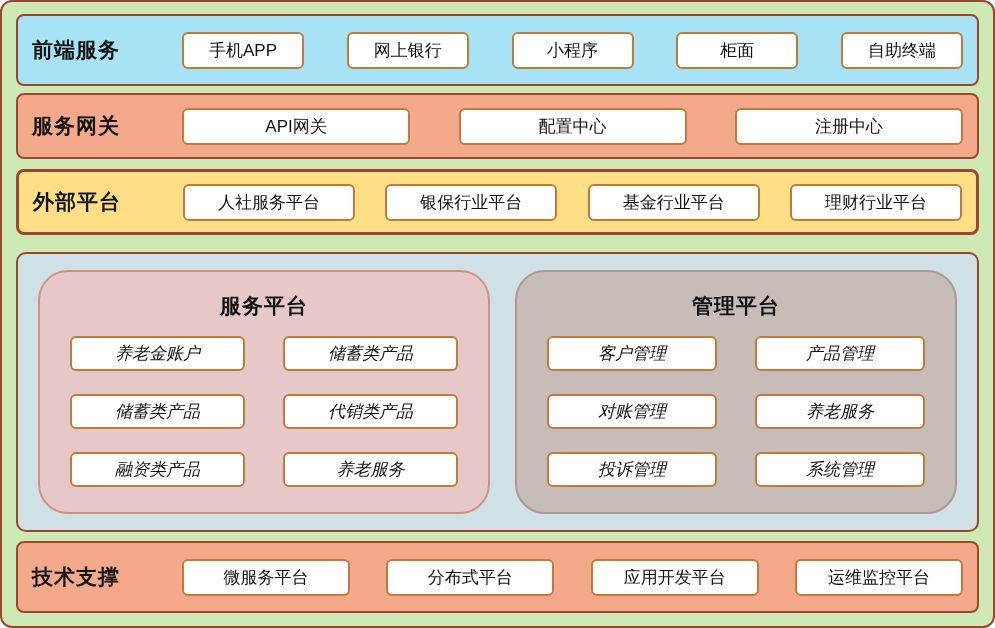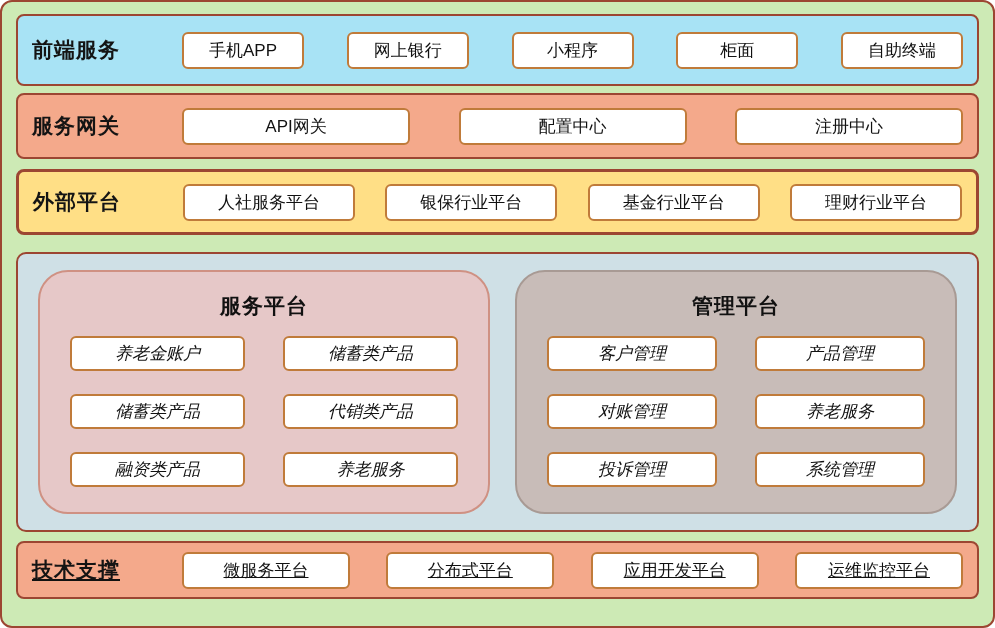--- a/index.html
+++ b/index.html
@@ -92,21 +92,21 @@
     padding: 10px 0 16px;
     letter-spacing: 1px;
   }
   .panel-grid {
     display: grid;
     grid-template-columns: 1fr 1fr;
     column-gap: 38px;
     row-gap: 23px;
   }
   .panel-grid .box { height: 35px; font-style: italic; }
-  .support { height: 58px; background: var(--support-bg, #f4a98b); text-decoration: underline; }
+  .support { height: 72px; background: var(--support-bg, #f4a98b); }
   .support .box { width: 168px; }
 </style>
 </head>
 <body>
 
 <div class="canvas">
 
   <div class="layer frontend">
     <div class="layer-label">前端服务</div>
     <div class="layer-items">

